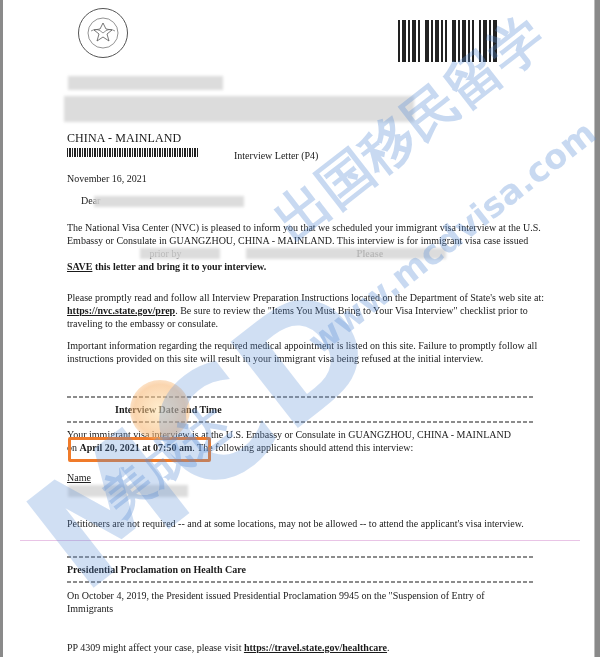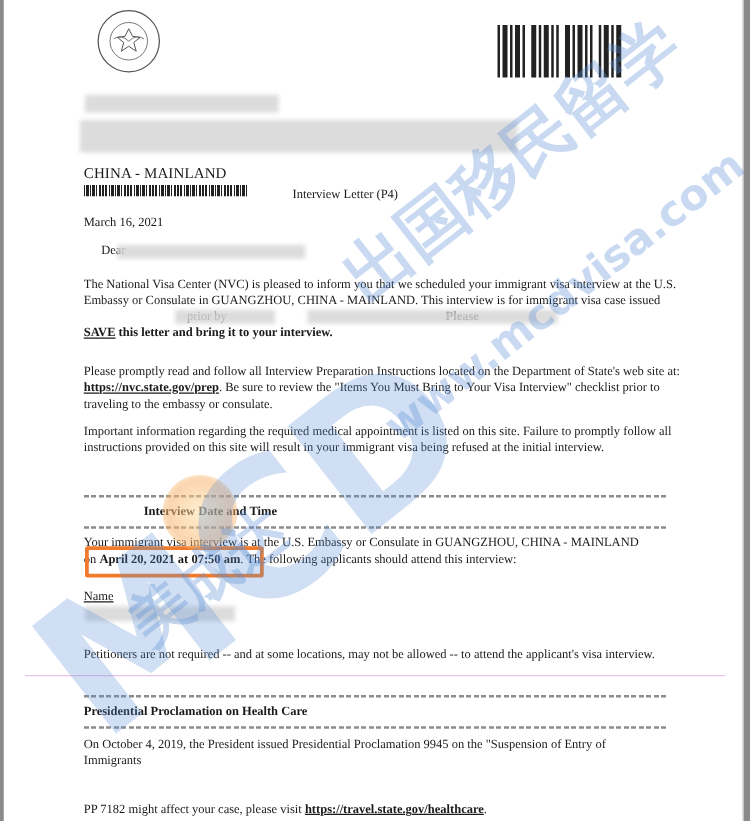--- a/index.html
+++ b/index.html
@@ -79,21 +79,21 @@
     <span style="width:2px"></span>
     <span style="width:4px"></span>
 </div>
 
 <div class="blur-block" style="left:68px;top:76px;width:155px;height:14px;"></div>
 <div class="blur-block" style="left:64px;top:96px;width:350px;height:26px;"></div>
 
 <div class="country">CHINA - MAINLAND</div>
 <div class="barcode-small"></div>
 <div class="letter-type">Interview Letter (P4)</div>
-<div class="date">March 16, 2021</div>
+<div class="date">November 16, 2021</div>
 <div class="dear"><span>Dear</span></div>
 <div class="blur-block" style="left:94px;top:196px;width:150px;height:11px;"></div>
 
 <div class="para" style="top:221px;">
   <span>The National Visa Center (NVC) is pleased to inform you that we scheduled your immigrant visa interview at the U.S. Embassy or Consulate in GUANGZHOU, CHINA - MAINLAND. This interview is for immigrant visa case issued</span>
   <span style="display:inline-block;width:80px;"></span>
   <span>prior by</span>
   <span style="display:inline-block;width:170px;"></span>
   <b>Please</b><br>
   <b class="uline">SAVE</b>
@@ -133,21 +133,21 @@
 <div class="pink-line"></div>
 
 <div class="dashes" style="top:556px;"></div>
 <div class="section-head" style="top:564px;">Presidential Proclamation on Health Care</div>
 <div class="dashes" style="top:581px;"></div>
 
 <div class="para" style="top:589px;width:520px;">
   <span>On October 4, 2019, the President issued Presidential Proclamation 9945 on the "Suspension of Entry of</span><br>
   <span>Immigrants</span><br>
   <br><br>
-  <span>PP 7182 might affect your case, please visit</span>
+  <span>PP 4309 might affect your case, please visit</span>
   <span class="link">https://travel.state.gov/healthcare</span><span>.</span>
 </div>
 
 <div class="wm-sun"></div>
 <div class="wm" style="left:10px;top:350px;font-size:150px;transform:rotate(-38deg);opacity:0.28;">MCD</div>
 <div class="wm" style="left:260px;top:200px;font-size:54px;transform:rotate(-38deg);transform-origin:left top;">出国移民留学</div>
 <div class="wm" style="left:90px;top:480px;font-size:48px;transform:rotate(-38deg);transform-origin:left top;">美成达</div>
 <div class="wm" style="left:300px;top:330px;font-size:34px;transform:rotate(-38deg);transform-origin:left top;">www.mcdvisa.com</div>
 
 </body></html>

